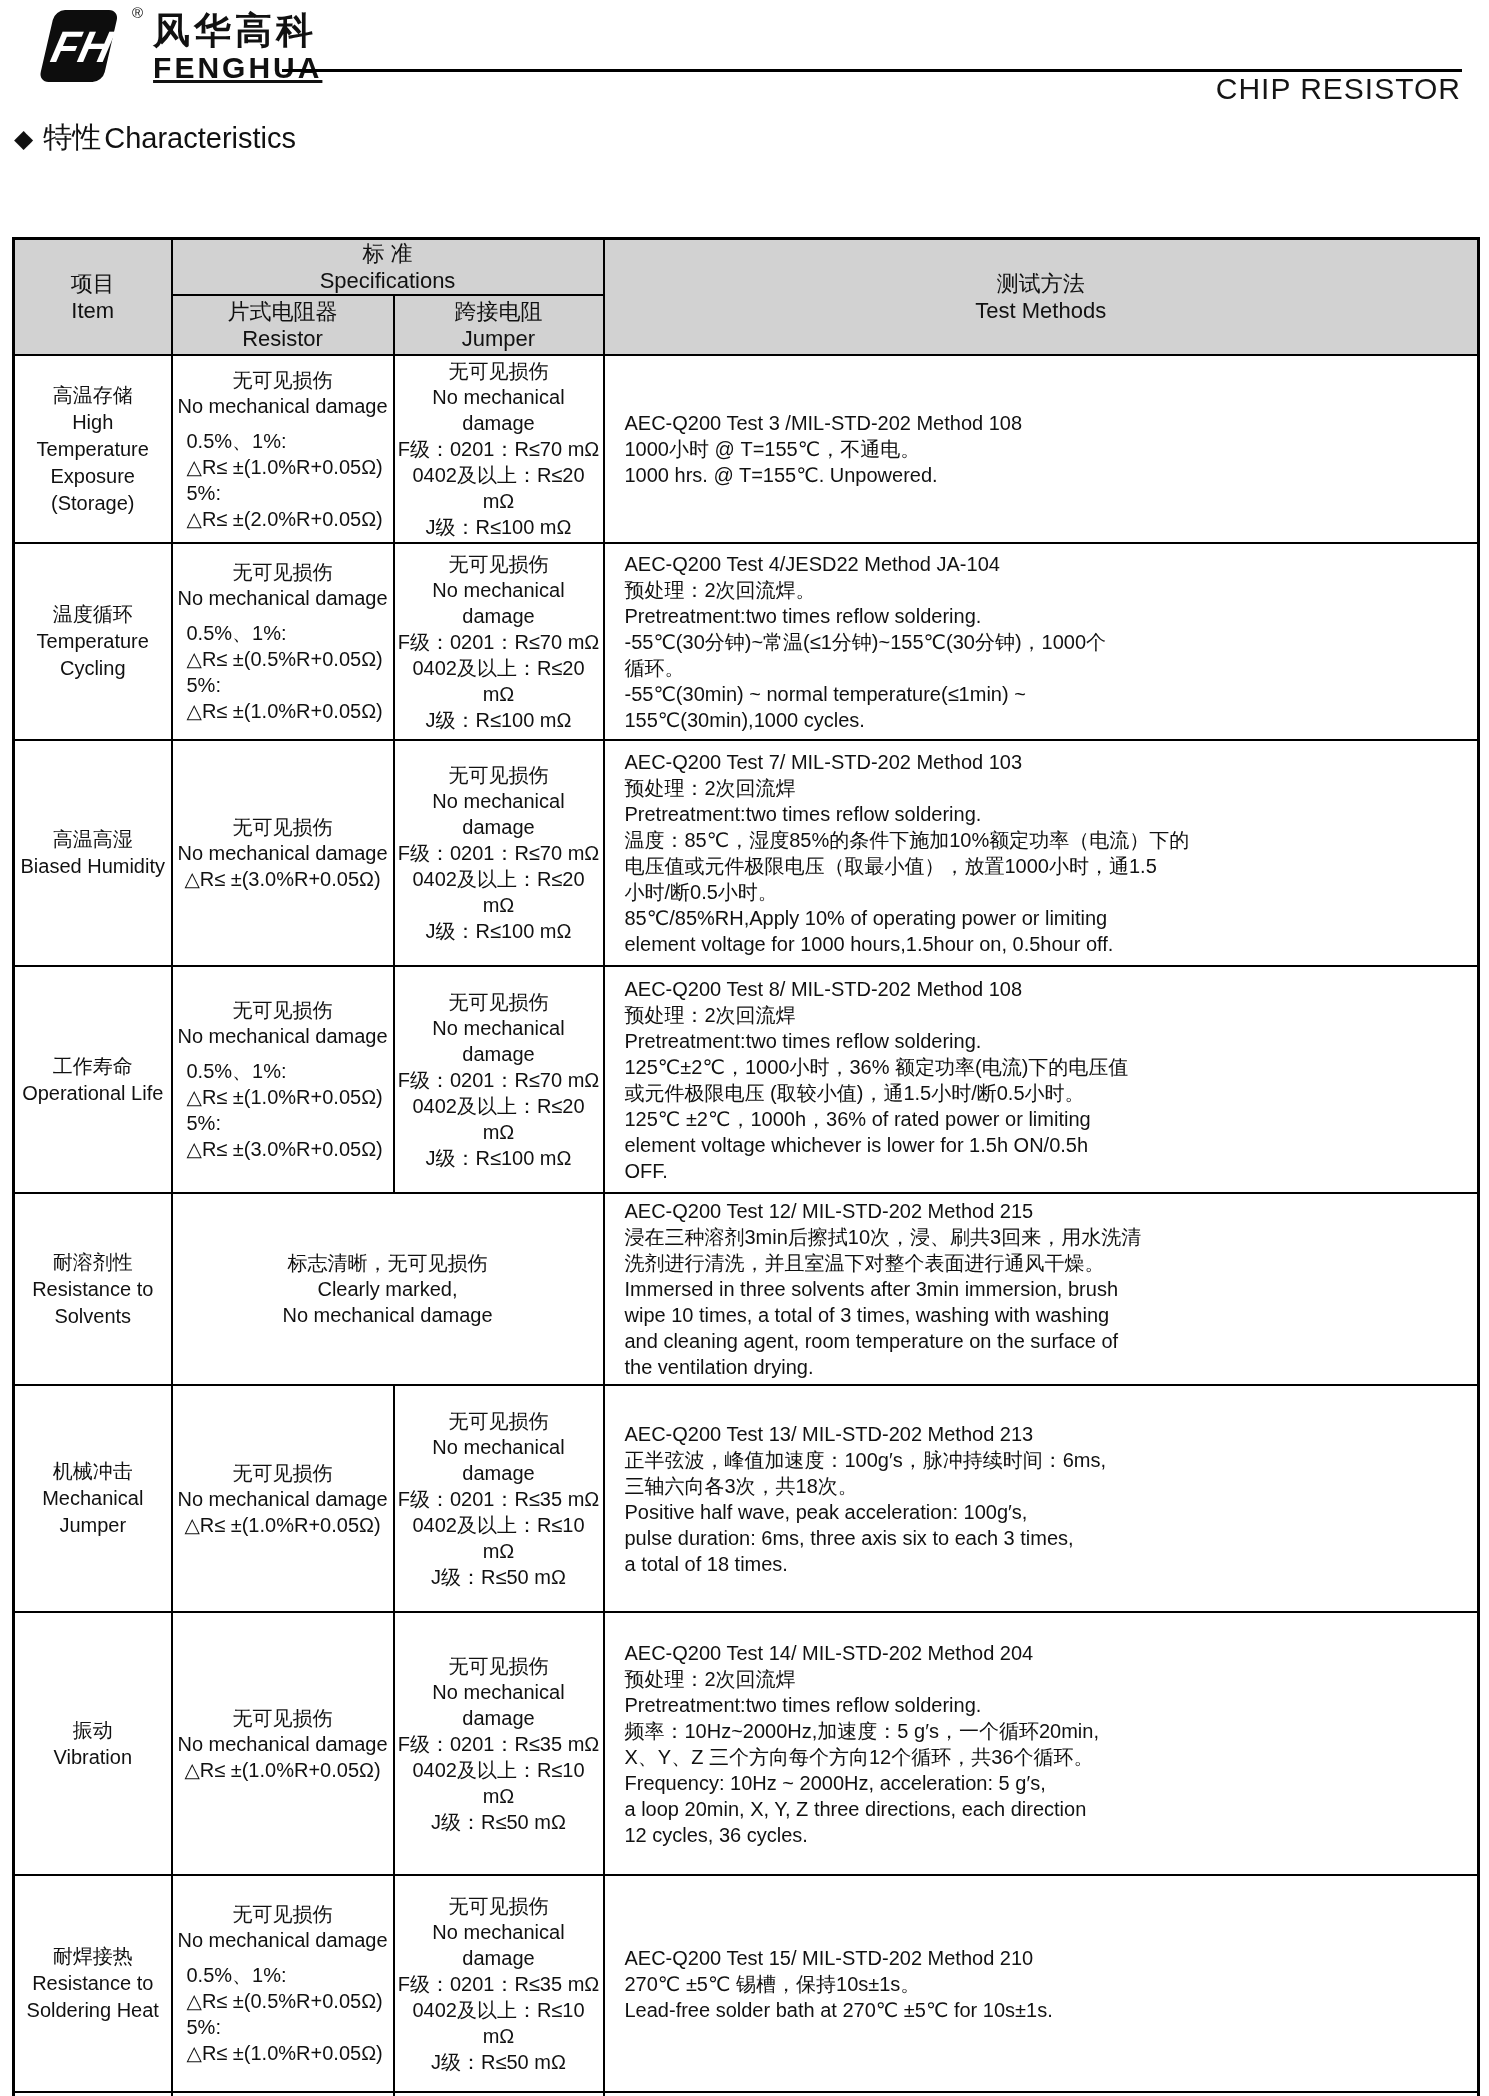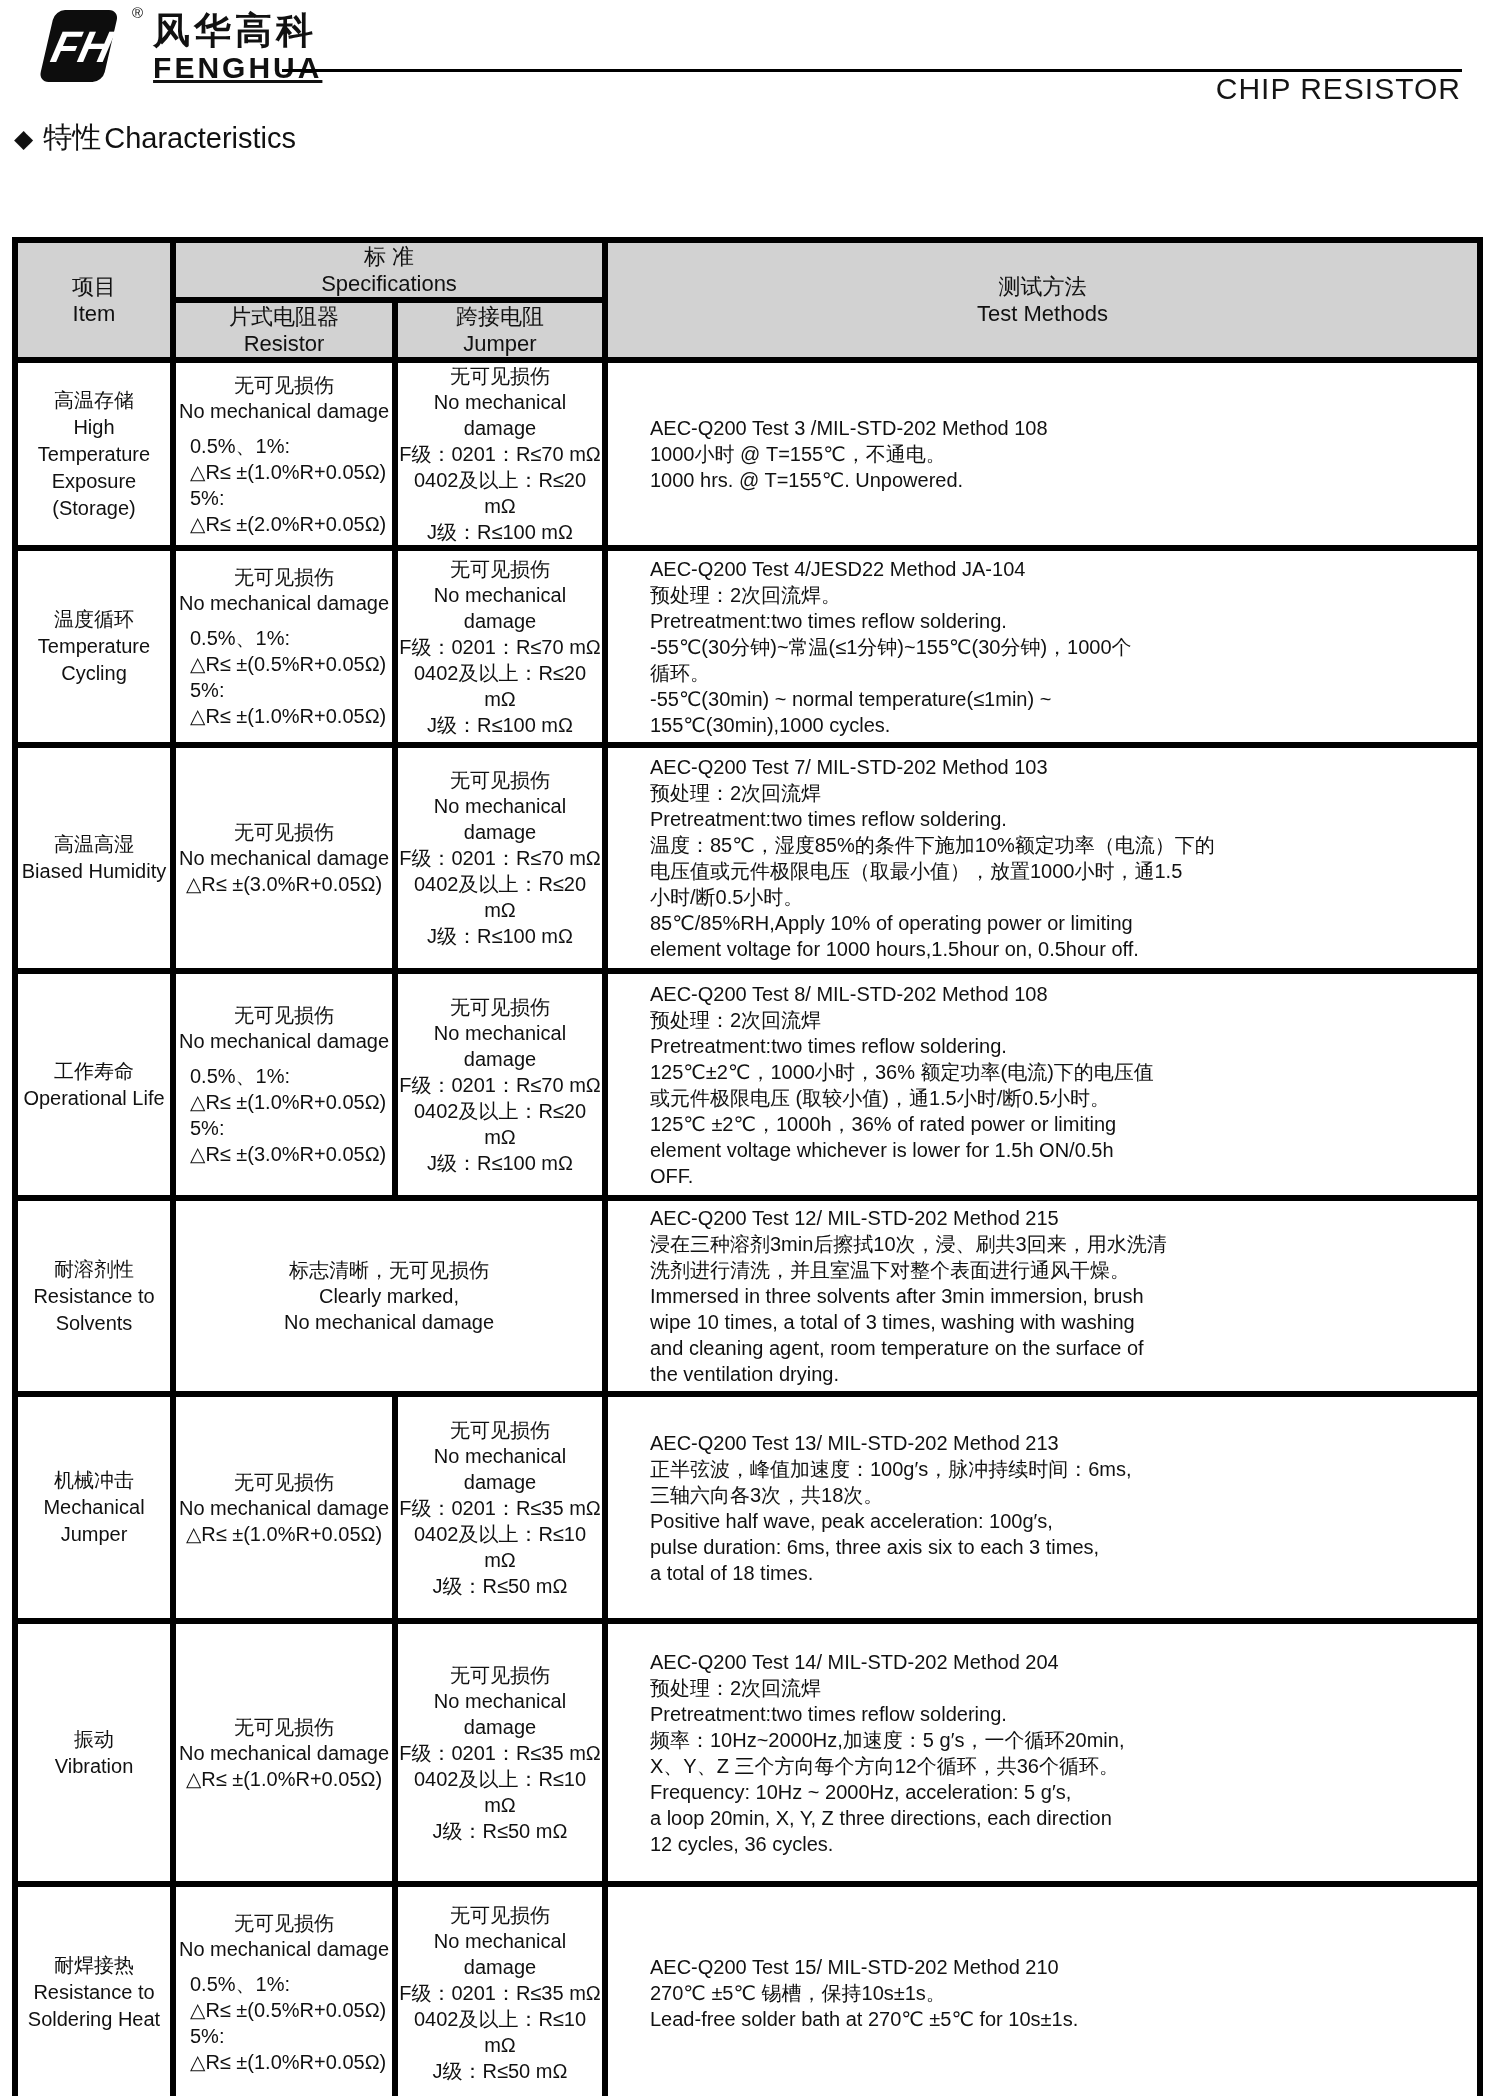--- a/index.html
+++ b/index.html
@@ -17,28 +17,28 @@
   .doc-title{position:absolute;right:28px;top:30px;font-size:30px;letter-spacing:1px;color:#151515;margin-top:42px;}
   .header-rule{position:absolute;left:282px;top:69px;width:1180px;height:3px;background:#000;}
   
   .section-title{position:absolute;left:14px;top:118px;font-size:29px;display:flex;align-items:center;}
   .diamond{font-size:25px;margin-right:10px;}
   .sec-cn{font-weight:normal;margin-right:3px;}
   .sec-en{font-weight:normal;}
   
   .table-wrap{position:absolute;left:12px;top:237px;width:1465px;}
   table{border-collapse:collapse;table-layout:fixed;width:1465px;border:3px solid #000;}
-  th,td{border:6px solid #000000;vertical-align:middle;padding:0;overflow:hidden;}
+  th,td{border:2px solid #000000;vertical-align:middle;padding:0;overflow:hidden;}
   thead th{background:#d2d2d2;font-weight:normal;font-size:22px;line-height:27px;}
   thead tr.h1{height:55px;}
   thead tr.h2{height:60px;}
   .ln{font-size:20px;line-height:26px;text-align:center;}
   .ln.al{text-align:left;padding-left:14px;}
   td.c-item .ln{line-height:27px;}
-  td.c-test{padding:4px 8px 4px 28px;}
+  td.c-test{padding:4px 8px 4px 6px;}
   td.c-test .ln{text-align:left;line-height:26px;}
 </style>
 </head>
 <body>
 
 <div class="page">
 
   <div class="logo">
     <svg width="92" height="80" viewBox="0 0 92 80">
       <g transform="translate(10,0) skewX(-13)">

